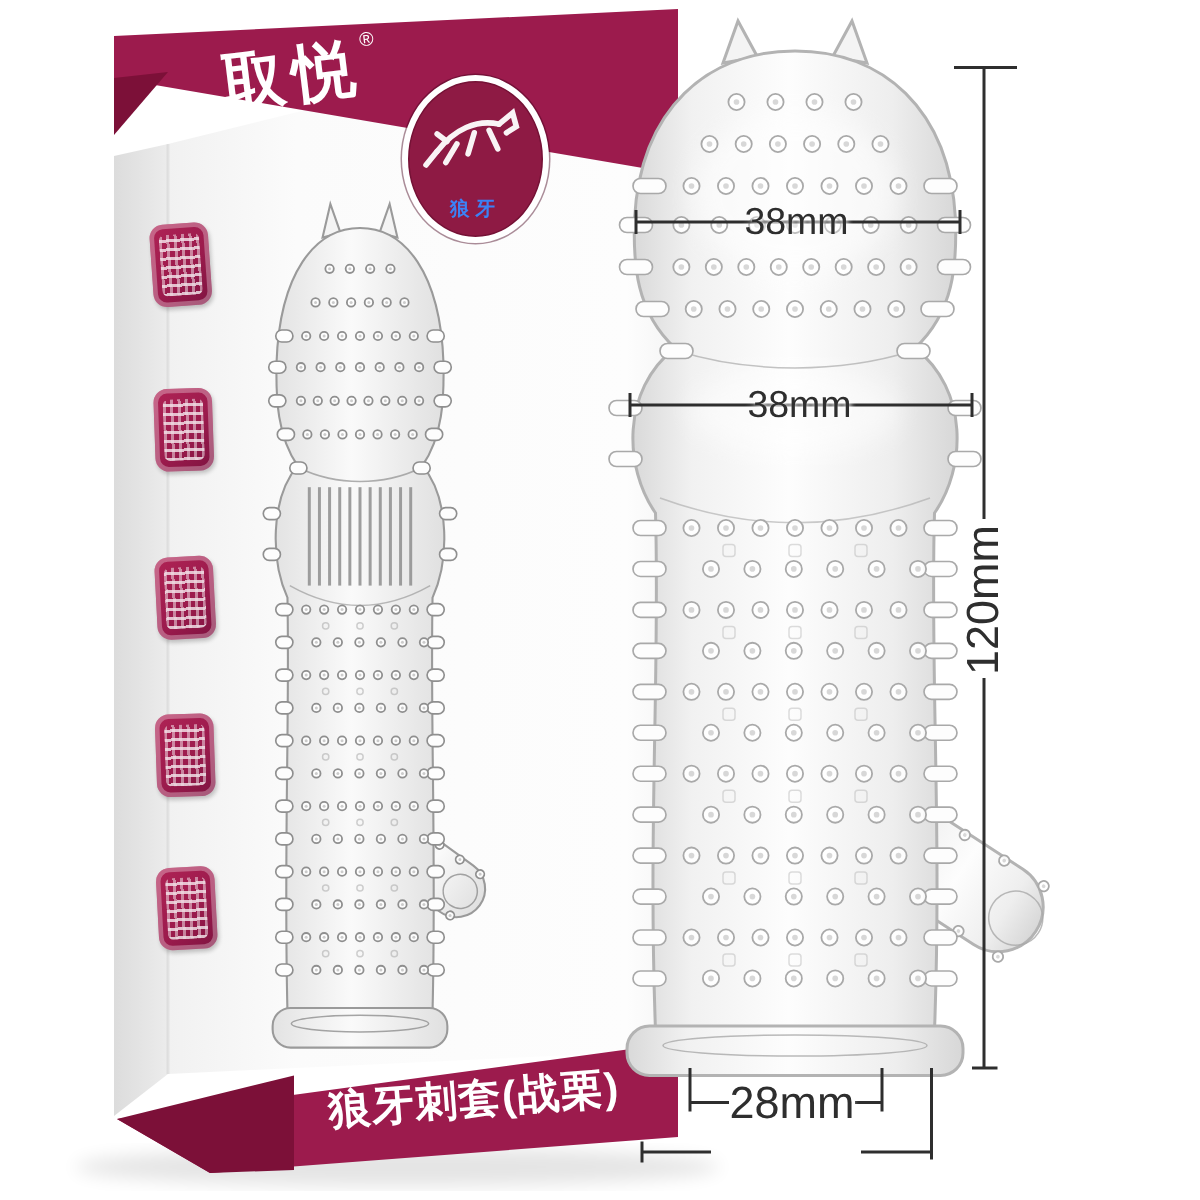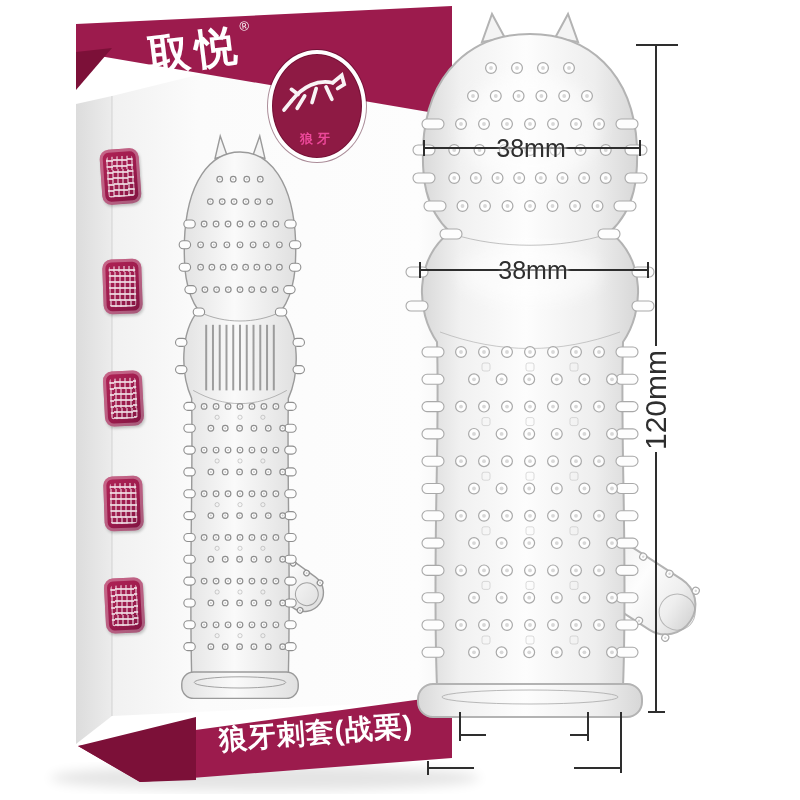--- a/index.html
+++ b/index.html
@@ -16,21 +16,21 @@
          font-size:42px;letter-spacing:5px;transform:rotate(-7deg);white-space:nowrap;}
   .brand sup{font-size:13px;font-weight:400;letter-spacing:0;vertical-align:28px;}
 
   
   .badge{position:absolute;left:268px;top:50px;width:98px;height:112px;}
   .badge .oval{position:absolute;inset:0;border-radius:50%;
         background:var(--badge-fill,#8e1a44);
         border:4px solid #fff;box-shadow:0 0 0 1px rgba(70,5,30,.45), inset 0 0 0 1px rgba(70,5,30,.35);}
   .badge svg{position:absolute;left:10px;top:8px;width:78px;height:66px;}
   .badge-label{position:absolute;left:0;right:0;bottom:14px;text-align:center;
-        color:#ec4899;font-size:13px;letter-spacing:4px;font-weight:700;}
+        color:#3b82f6;font-size:13px;letter-spacing:4px;font-weight:700;}
 
   
   .seal{position:absolute;width:39px;height:55px;border-radius:9px;
         background:linear-gradient(135deg,#b02355 0%,var(--brand-magenta,#9c1b4d) 55%,#7e1340 100%);
         box-shadow:inset 0 0 0 3px rgba(255,255,255,.3), 1px 2px 3px rgba(0,0,0,.22);}
   .seal::before{content:"";position:absolute;inset:7px 6px;border-radius:4px;opacity:.85;
         background:
           repeating-linear-gradient(0deg, rgba(255,255,255,.85) 0 2px, transparent 2px 6px),
           repeating-linear-gradient(90deg, rgba(255,255,255,.55) 0 2px, transparent 2px 5px);}
   .seal:nth-child(1){left:101px;top:149px;transform:rotate(-4deg);}
@@ -813,13 +813,14 @@
         <line x1="428" y1="768" x2="474" y2="768"></line>
         <line x1="574" y1="768" x2="620" y2="768"></line>
         <line x1="621" y1="712" x2="621" y2="773"></line>
       </g>
     </g>
   </svg>
 
   <span class="dim-label" id="lbl-head">38mm</span>
   <span class="dim-label" id="lbl-mid">38mm</span>
   <span class="dim-label" id="lbl-len">120mm</span>
+  <span class="dim-label" id="lbl-inner">28mm</span>
 </div>
 
 </body></html>

